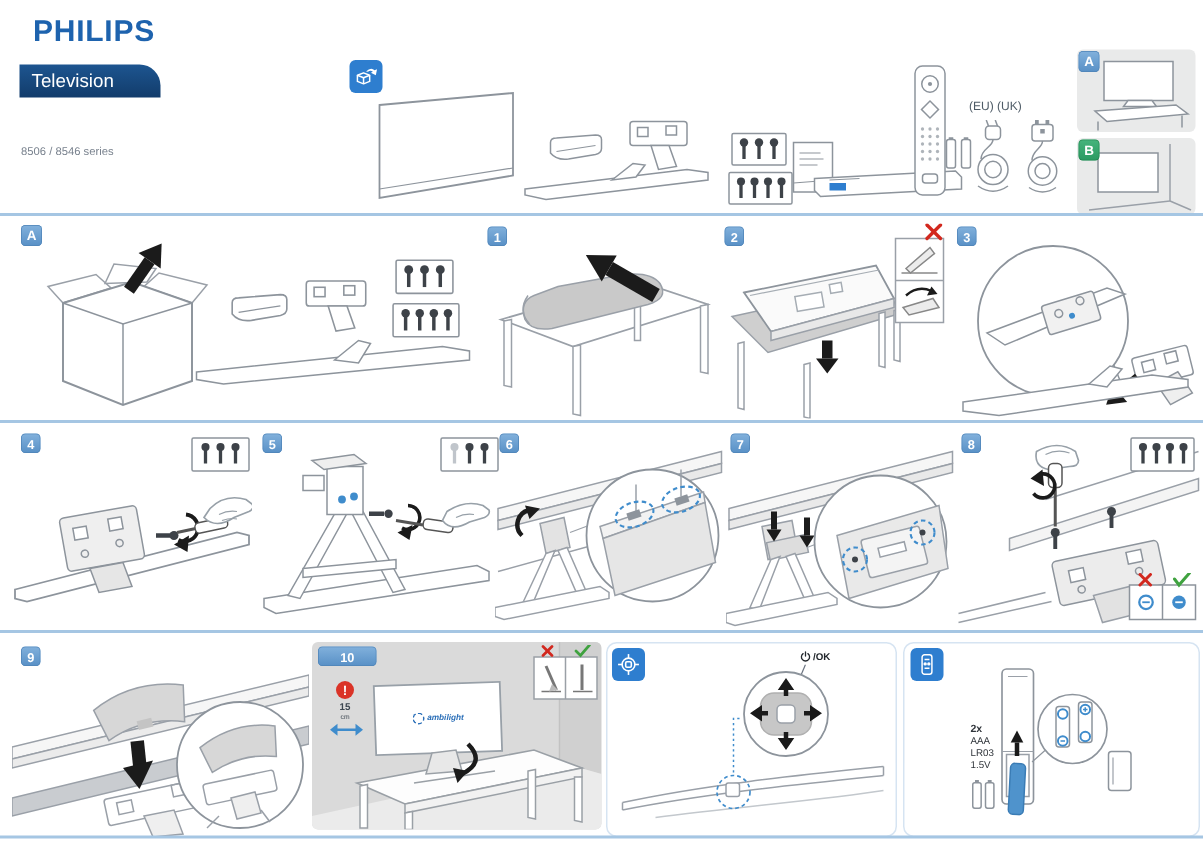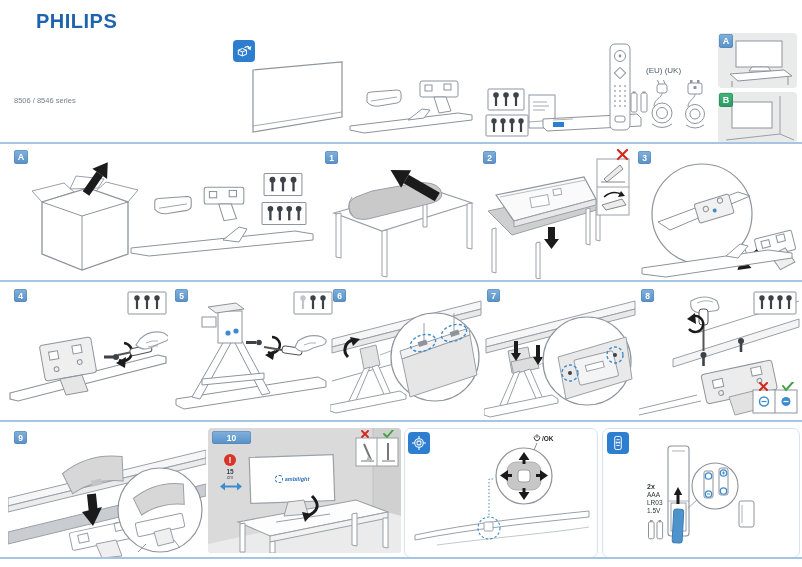--- a/index.html
+++ b/index.html
@@ -37,22 +37,25 @@
   .pok{position:absolute;display:flex;align-items:center;gap:1px;font-size:6.5px;font-weight:bold;color:#23282d;}
   .battxt{position:absolute;color:#2f343a;font-size:6.5px;line-height:8px;}
   .battxt .b{font-weight:bold;font-size:7px;}
   svg{display:block;}
 </style>
 </head>
 <body>
 
 <div class="page">
 
-  <div class="abs" style="left:22px;top:10px;margin-left:14px;">
+  <div class="abs" style="left:22px;top:10px;">
     <span class="logo">PHILIPS</span>
+  </div>
+  <div class="band band-tv">
+    <span>Television</span>
   </div>
   <div class="series">8506 / 8546 series</div>
 
   <div class="bluesq" style="left:233px;top:40px;">
     <svg width="18" height="18" viewBox="0 0 22 22">
       <g stroke="#fff" stroke-width="1.2" fill="none" stroke-linejoin="round">
         <polygon points="4,10 9,8 14,10 9,12"></polygon>
         <path d="M4 10 L4 15 L9 17 L14 15 L14 10"></path>
           <path d="M9 12 L9 17"></path>
       </g>

